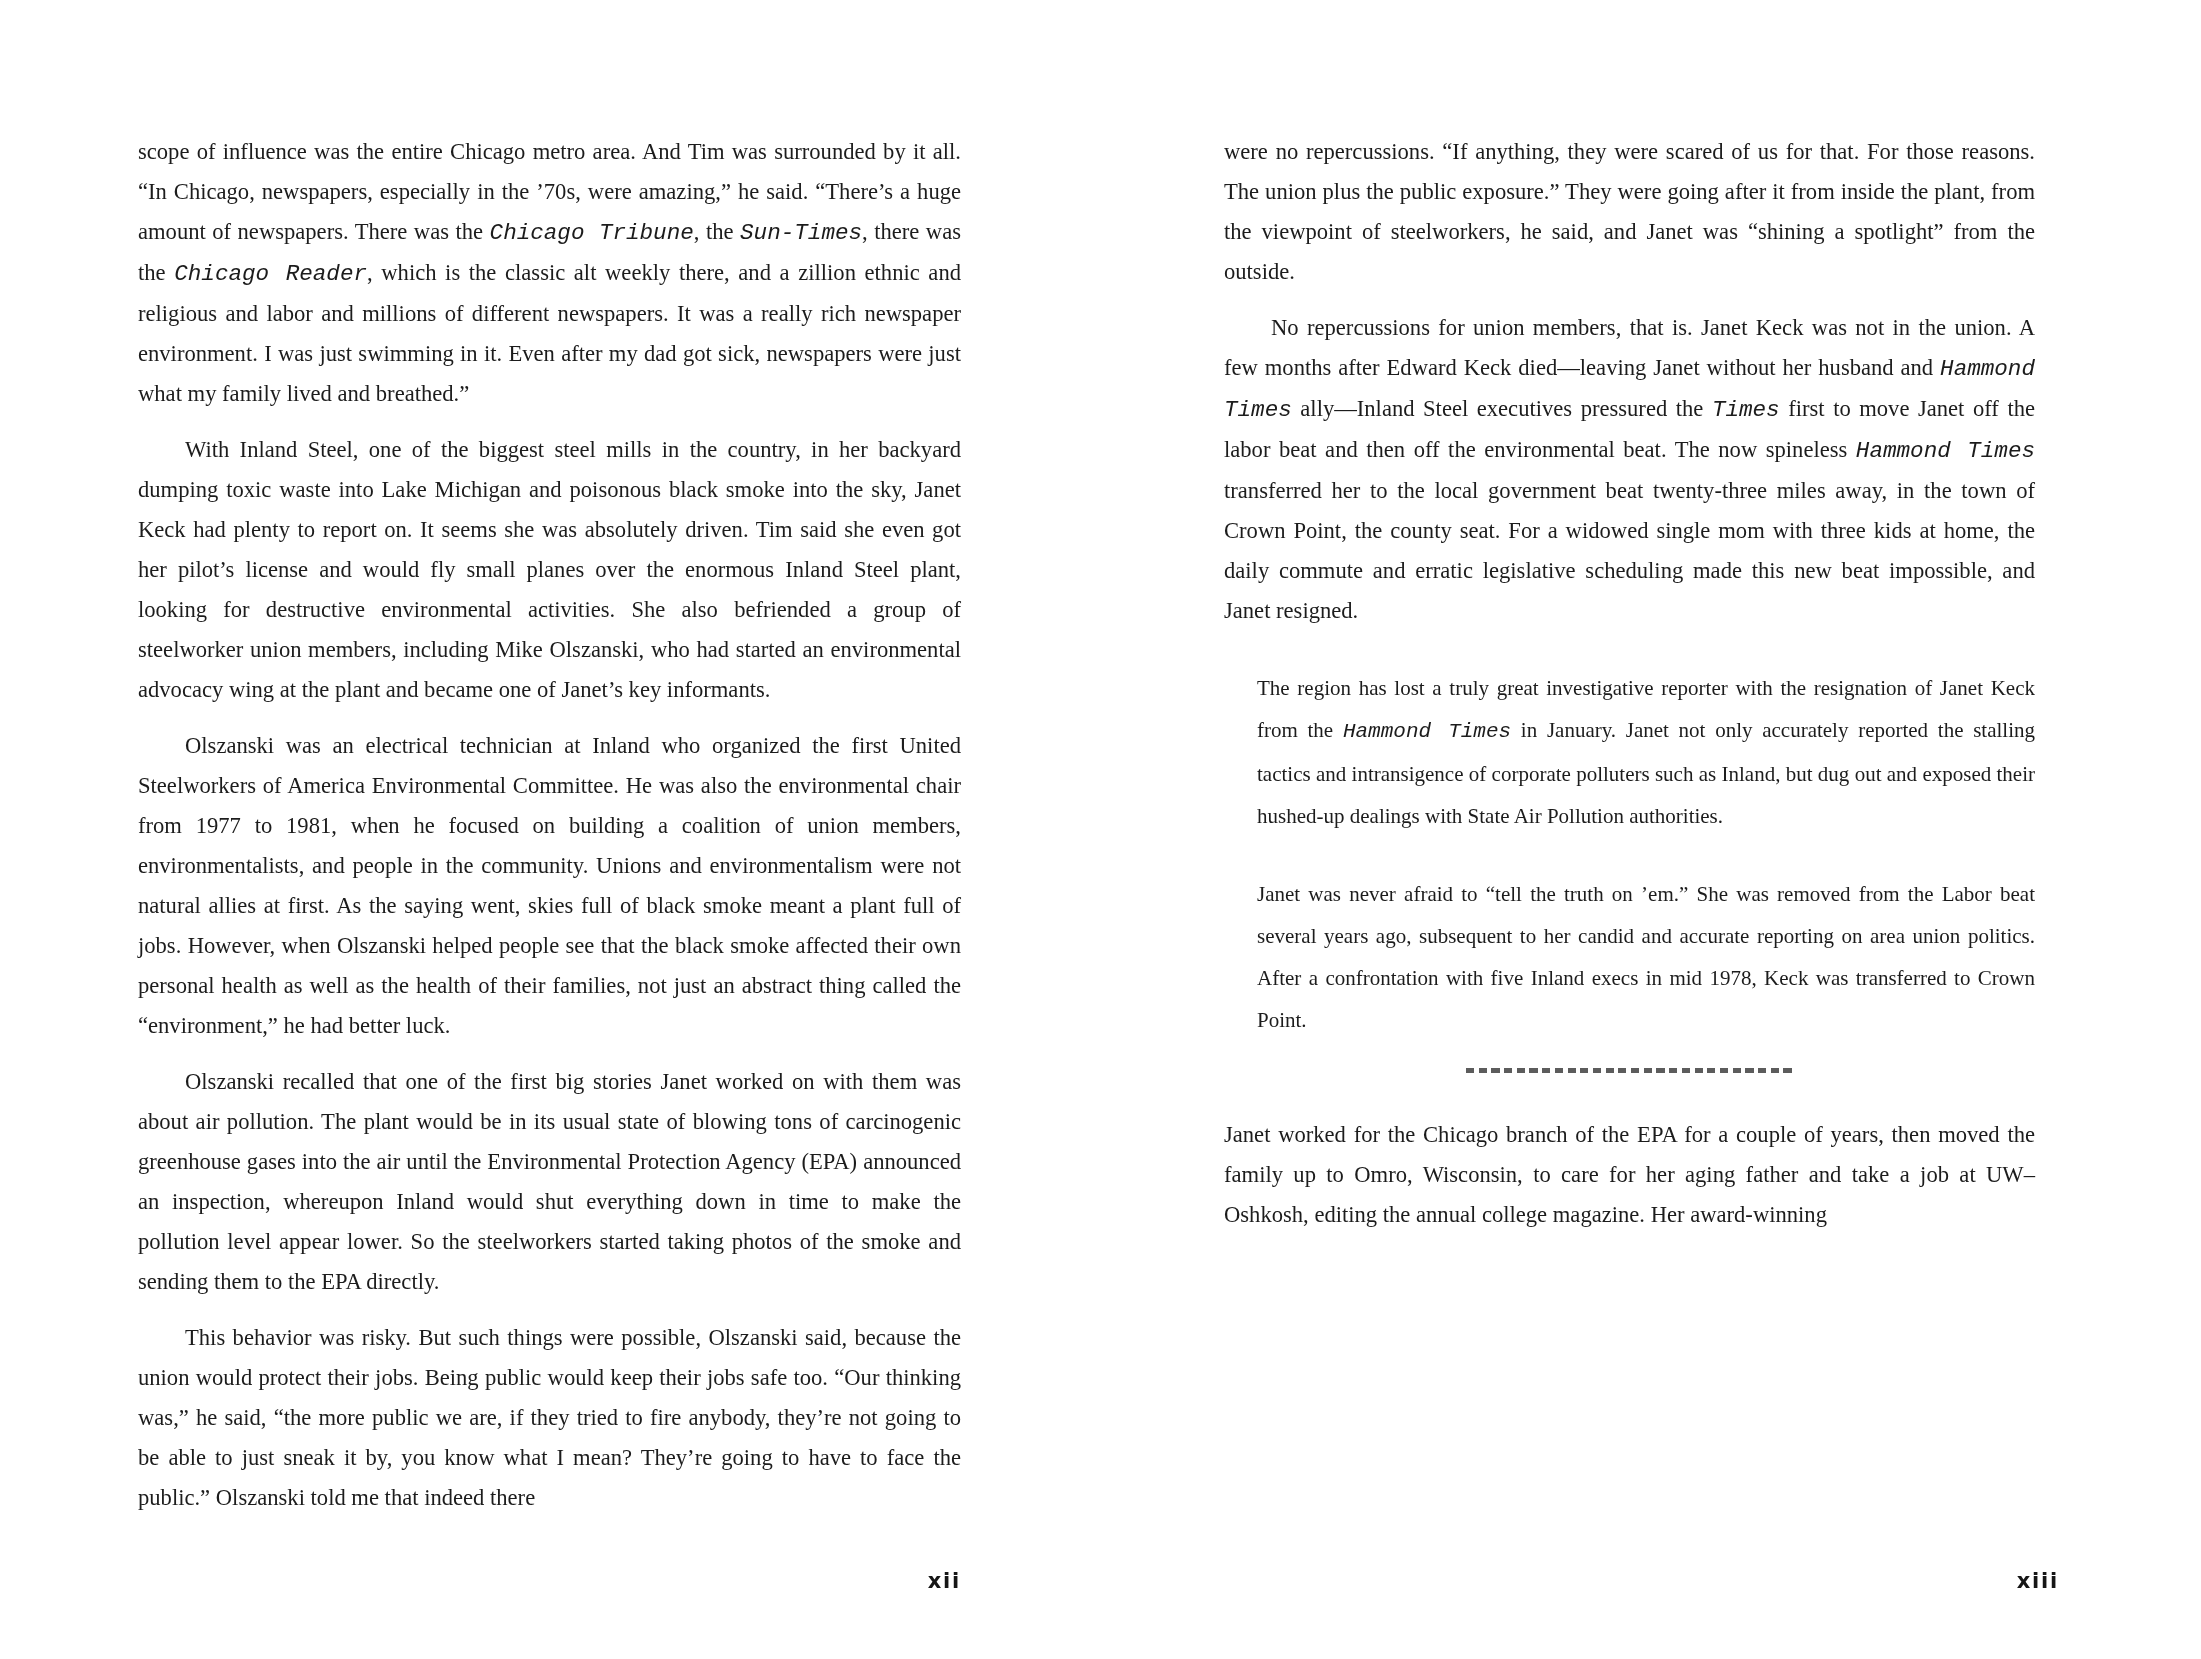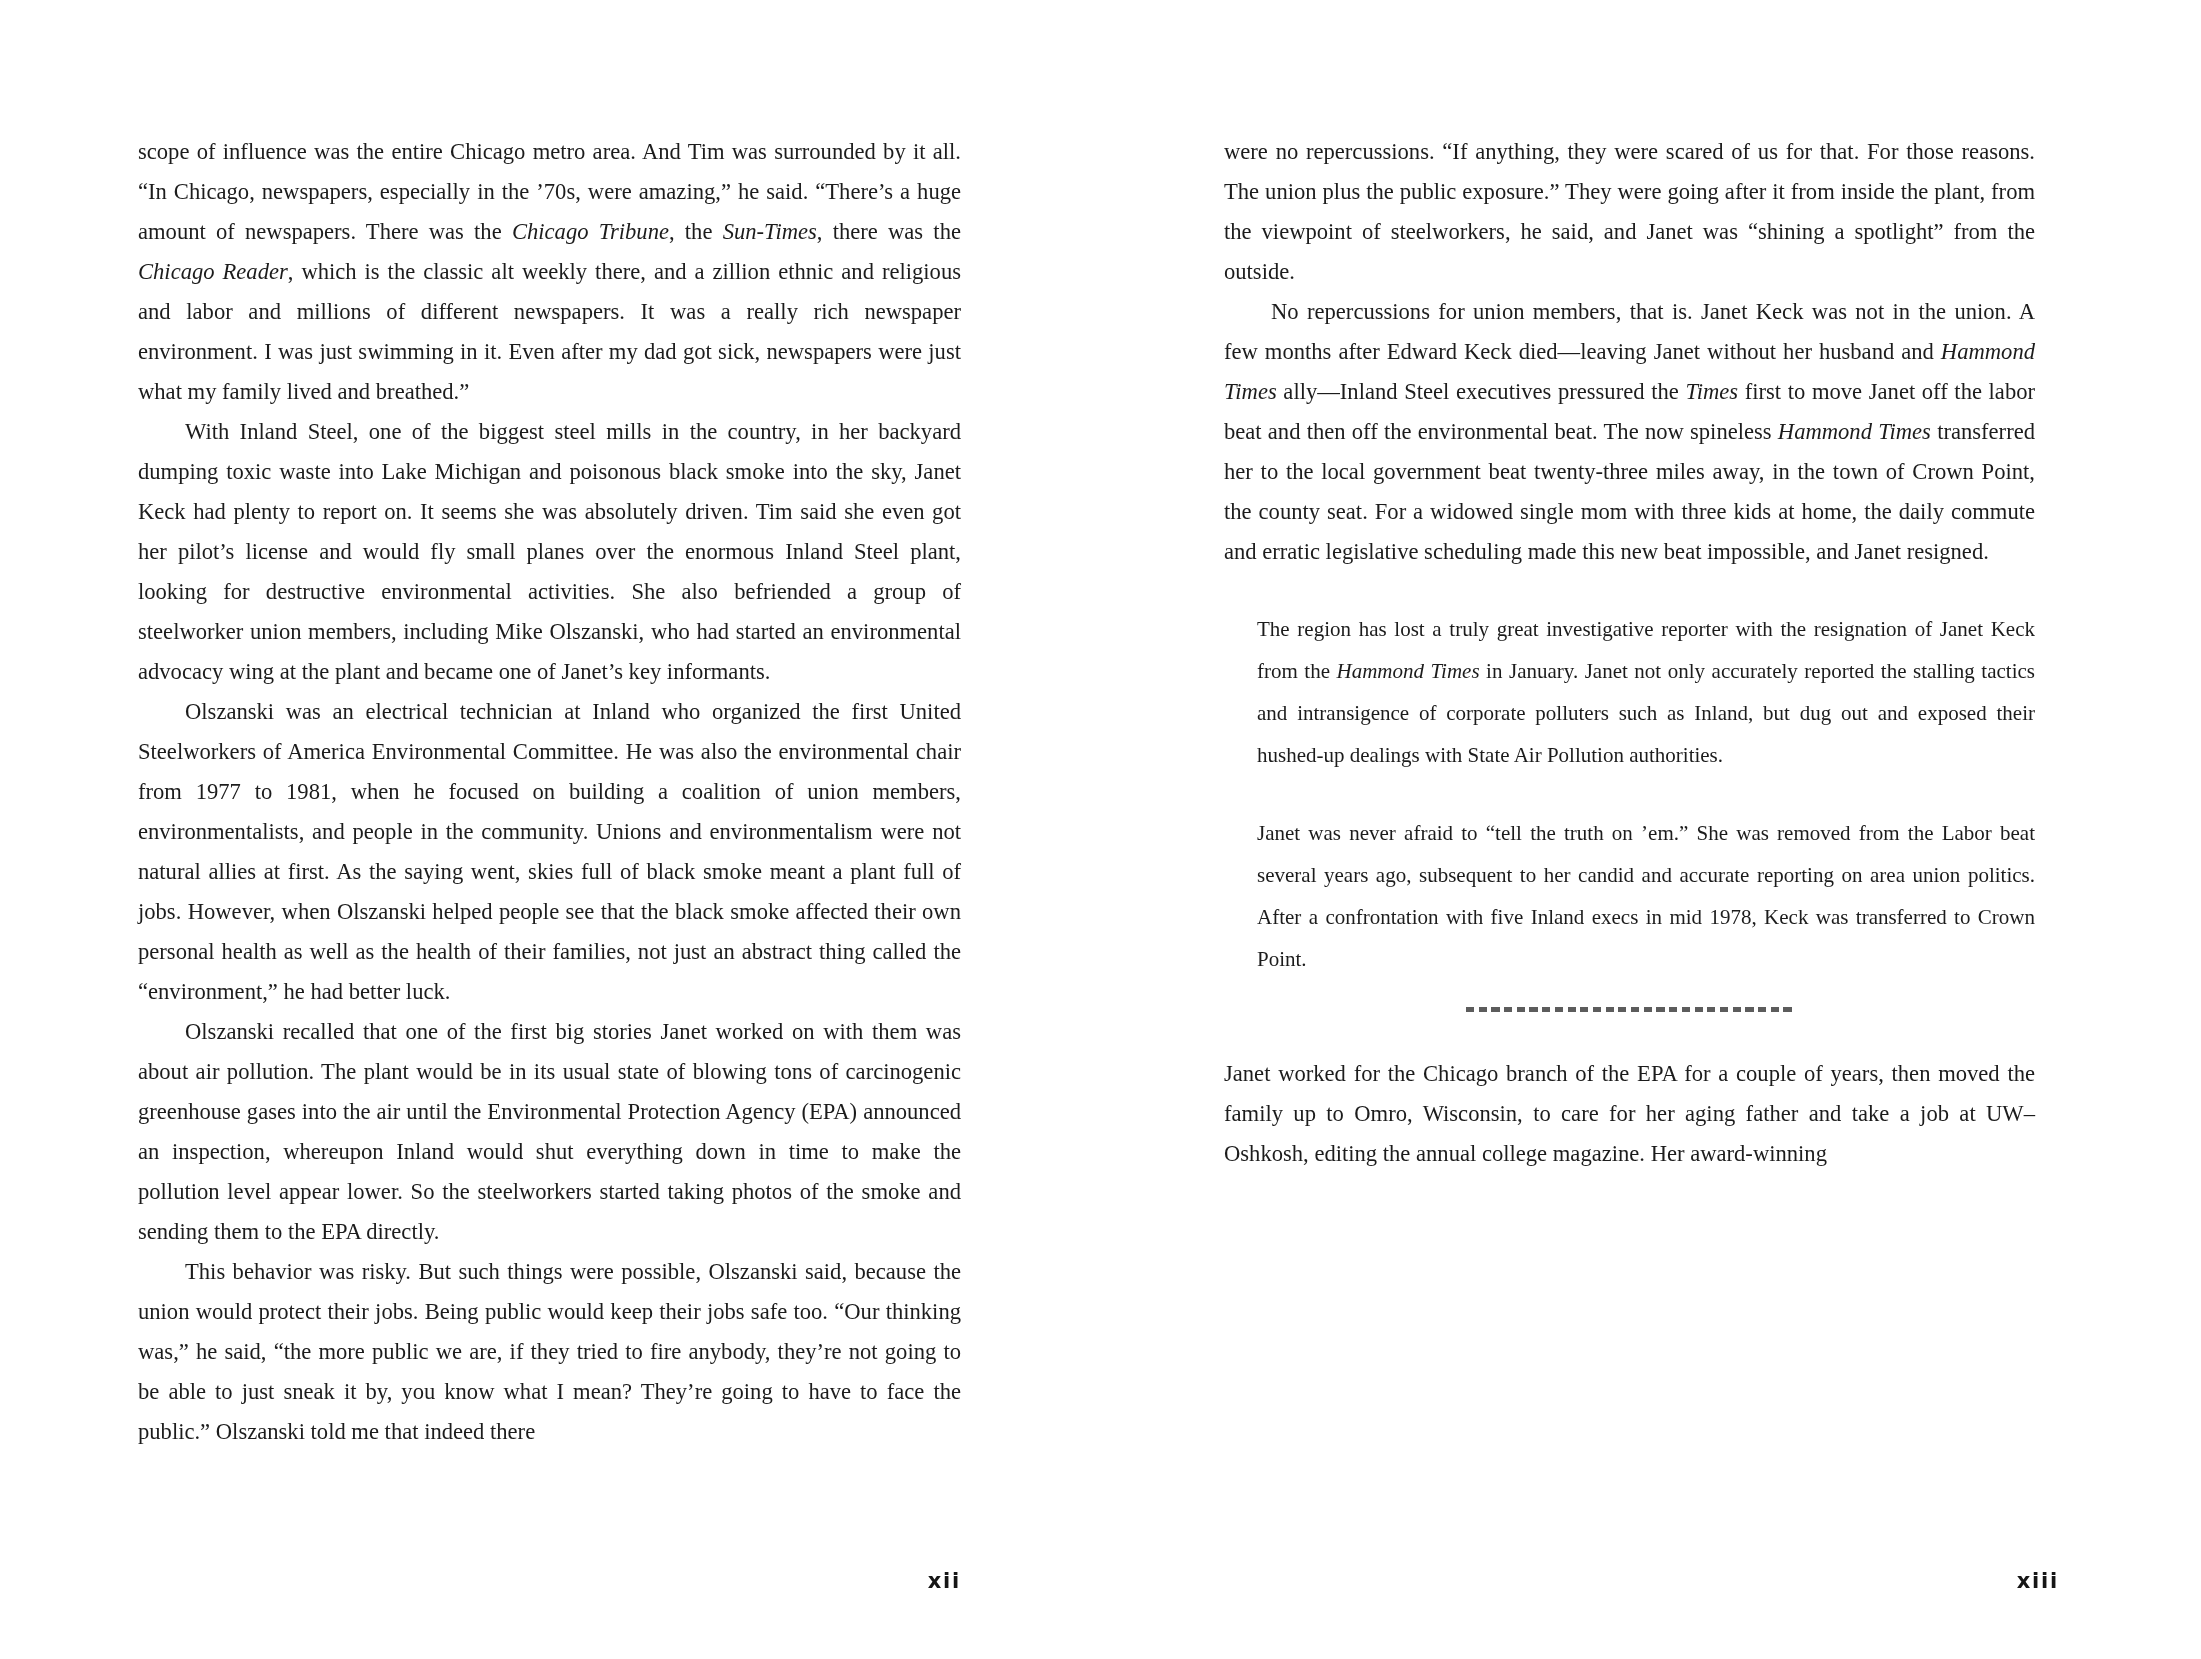--- a/index.html
+++ b/index.html
@@ -12,40 +12,40 @@
     overflow:hidden;
   }
   .textcol{
     position:absolute;top:132px;
     text-align:justify;
     font-size:22.6px;line-height:40px;
   }
   .textcol.left{left:138px;width:823px;}
   .textcol.right{left:1224px;width:811px;}
   p{margin:0;}
-  .para.indent{text-indent:47px;}
+  .para.indent{text-indent:47px;margin-top:16px;}
   .quote{
     margin:36px 0 0 33px;
     font-size:21px;line-height:42px;
   }
   .divider{margin-top:27px;display:flex;justify-content:center;}
   .dash-line{
     display:block;width:327px;height:4.5px;
     background:repeating-linear-gradient(90deg,#5c5c5c 0,#5c5c5c 8.1px,transparent 8.1px,transparent 12.7px);
   }
   .divider + .para{margin-top:42px;}
   .folio{
     position:absolute;top:1569px;
     font-family:"DejaVu Sans", sans-serif;
     font-weight:bold;font-size:21px;letter-spacing:1.8px;
     text-align:right;color:#161616;
   }
   .folio.left{left:138px;width:823px;}
   .folio.right{left:1248px;width:811px;}
-  i{font-style:italic;}
+  i{font-style:italic;font-family:Liberation Mono, monospace;}
 </style>
 </head>
 <body>
 
 <div class="spread">
 
   <section>
     <div class="textcol left" id="leftCol">
         <p class="para"><span>scope of influence was the entire Chicago metro area. And Tim was surrounded by it all. “In Chicago, newspapers, especially in the ’70s, were amazing,” he said. “There’s a huge amount of newspapers. There was the </span><i>Chicago Tribune</i><span>, the </span><i>Sun-Times</i><span>, there was the </span><i>Chicago Reader</i><span>, which is the classic alt weekly there, and a zillion ethnic and religious and labor and millions of different newspapers. It was a really rich newspaper environment. I was just swimming in it. Even after my dad got sick, newspapers were just what my family lived and breathed.”</span></p>
         <p class="para indent"><span>With Inland Steel, one of the biggest steel mills in the country, in her backyard dumping toxic waste into Lake Michigan and poisonous black smoke into the sky, Janet Keck had plenty to report on. It seems she was absolutely driven. Tim said she even got her pilot’s license and would fly small planes over the enormous Inland Steel plant, looking for destructive environmental activities. She also befriended a group of steelworker union members, including Mike Olszanski, who had started an environmental advocacy wing at the plant and became one of Janet’s key informants.</span></p>

